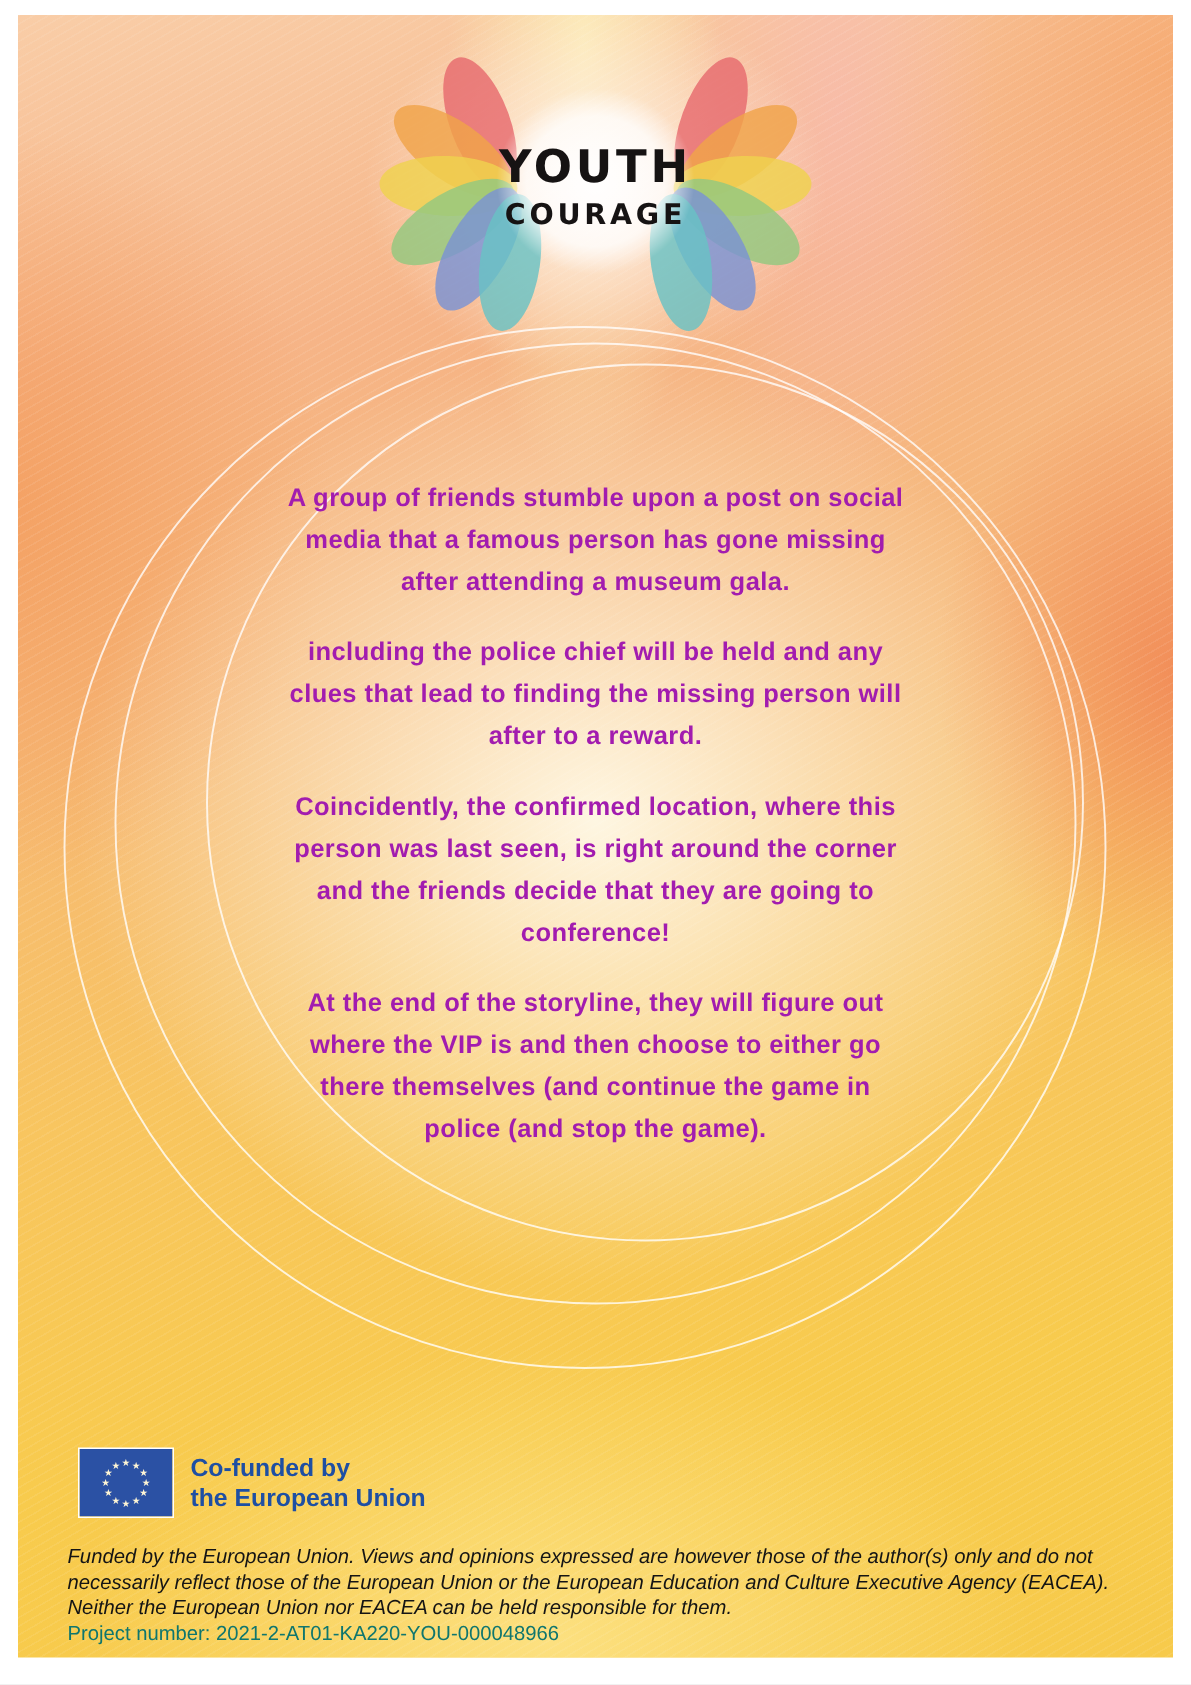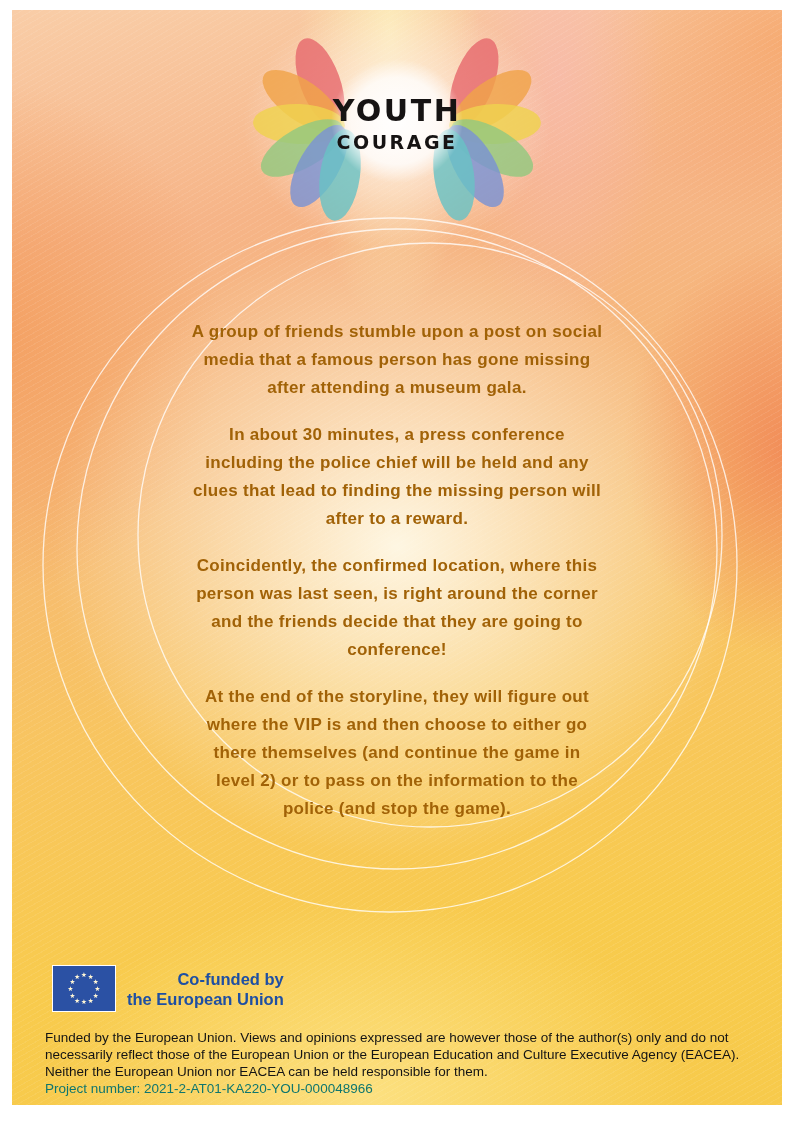--- a/index.html
+++ b/index.html
@@ -34,35 +34,35 @@
 
   
   .logo{position:absolute;left:257px;top:38px;width:280px;height:162px;}
   .logo svg{overflow:visible;}
   .logo-title{font-family:"DejaVu Sans",sans-serif;font-weight:bold;letter-spacing:2.5px;fill:#161313;}
   .logo-sub{font-family:"DejaVu Sans",sans-serif;font-weight:bold;letter-spacing:2.5px;fill:#161313;}
 
   
   .story{
     position:absolute;top:318px;left:50%;transform:translateX(-50%);
-    text-align:center;color:#a16207;font-weight:bold;
+    text-align:center;color:#a21caf;font-weight:bold;
     font-size:17px;line-height:28px;letter-spacing:0.3px;
   }
   .story .para{margin:0 0 19px 0;}
   .story .line{white-space:nowrap;}
 
   
   .eu-block{position:absolute;left:52px;top:965px;display:flex;align-items:center;gap:11px;}
   .eu-flag{width:62px;height:45px;display:block;border:1.5px solid #ffffff;box-sizing:content-box;}
-  .eu-text{font-weight:bold;font-size:16.5px;line-height:20px;color:#1e4fa3;text-align:right;}
+  .eu-text{font-weight:bold;font-size:16.5px;line-height:20px;color:#1e4fa3;}
 
   
   .disclaimer{
     position:absolute;left:45px;top:1029px;width:718px;
-    color:#141414;font-size:13.5px;line-height:17px;
+    color:#141414;font-size:13.5px;line-height:17px;font-style:italic;
   }
   .project{
     position:absolute;left:45px;top:1080px;width:718px;
     color:#0f766e;font-size:13.5px;line-height:17px;
   }
 </style>
 </head>
 <body>
 
 <div class="page">
@@ -108,36 +108,34 @@
     </svg>
   </div>
 
   <div class="story">
     <div class="para">
       <div class="line">A group of friends stumble upon a post on social</div>
       <div class="line">media that a famous person has gone missing</div>
       <div class="line">after attending a museum gala.</div>
     </div>
     <div class="para">
-      <div class="line">In about 30 minutes, a press conference</div>
       <div class="line">including the police chief will be held and any</div>
       <div class="line">clues that lead to finding the missing person will</div>
       <div class="line">after to a reward.</div>
     </div>
     <div class="para">
       <div class="line">Coincidently, the confirmed location, where this</div>
       <div class="line">person was last seen, is right around the corner</div>
       <div class="line">and the friends decide that they are going to</div>
       <div class="line">conference!</div>
     </div>
     <div class="para">
       <div class="line">At the end of the storyline, they will figure out</div>
       <div class="line">where the VIP is and then choose to either go</div>
       <div class="line">there themselves (and continue the game in</div>
-      <div class="line">level 2) or to pass on the information to the</div>
       <div class="line">police (and stop the game).</div>
     </div>
   </div>
 
   <div class="eu-block">
     <svg class="eu-flag" id="eu-flag" viewBox="0 0 62 45">
       <rect id="eu-flag-field" x="0" y="0" width="62" height="45" fill="#2b51a4"></rect>
       <g id="eu-stars-group" font-family="DejaVu Sans, sans-serif">
           <text x="31.00" y="11.40" text-anchor="middle" font-size="6.5" fill="#fff6d5">★</text>
           <text x="37.75" y="13.21" text-anchor="middle" font-size="6.5" fill="#fff6d5">★</text>

